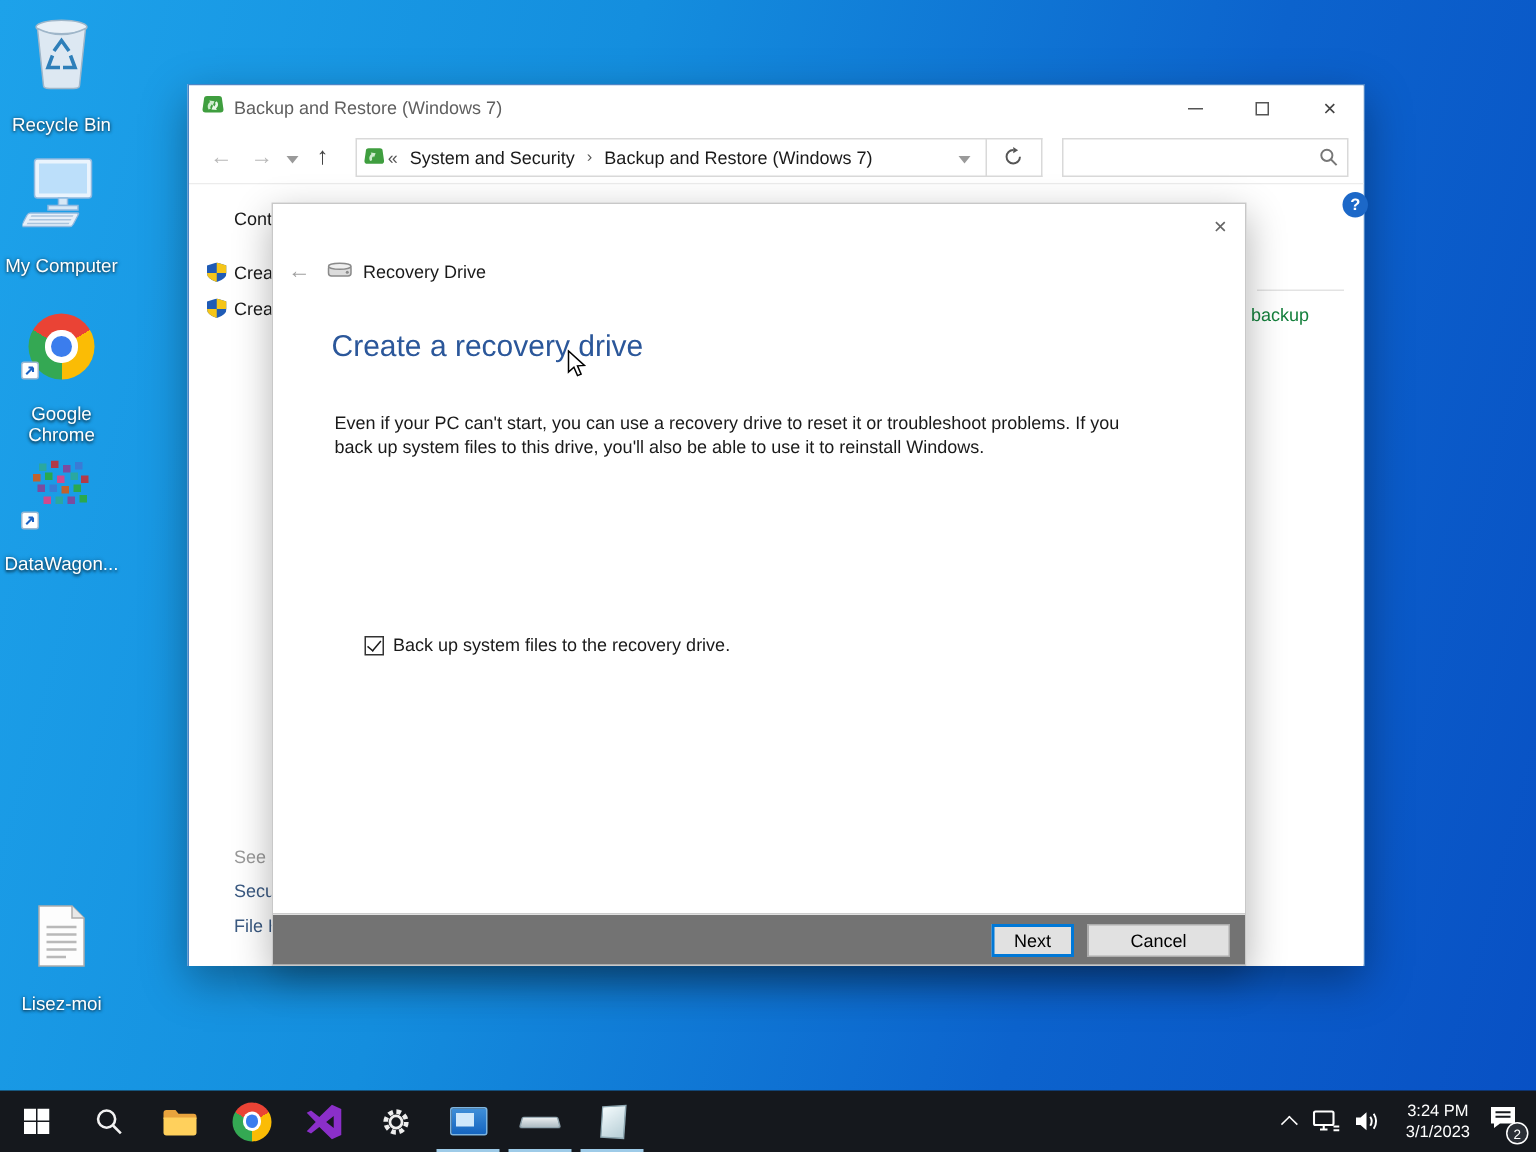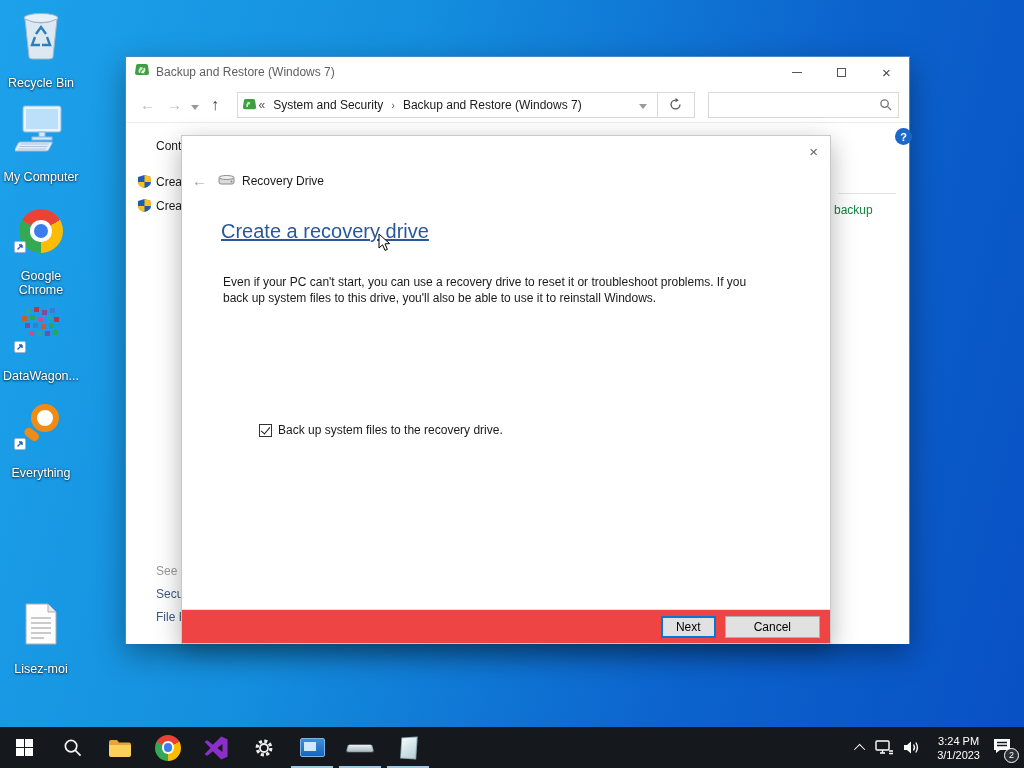--- a/index.html
+++ b/index.html
@@ -47,28 +47,28 @@
   .help-circle { position:absolute; left:769px; top:5px; width:17px; height:17px; border-radius:50%;
     background:#1c68c8; color:#fff; font-size:11px; font-weight:bold; display:flex; align-items:center; justify-content:center; }
 
   
   .dialog { position:absolute; left:181px; top:135px; width:650px; height:509px; background:#fff;
     border:1px solid #c8c8c8; box-shadow:0 8px 24px rgba(0,0,0,.30); }
   .dlg-close { position:absolute; right:12px; top:7px; font-size:15px; color:#666; }
   .dlg-header { position:absolute; left:10px; top:36px; display:flex; align-items:center; }
   .dlg-back { color:#a0a0a0; font-size:15px; width:26px; }
   .dlg-title { font-size:12px; color:#1a1a1a; margin-left:7px; }
-  .dlg-heading { position:absolute; left:39px; top:84px; font-size:20px; color:#2b579a; font-weight:400;text-decoration:underline; }
+  .dlg-heading { position:absolute; left:39px; top:84px; font-size:20px; color:#2b579a; font-weight:400; }
   .dlg-body { position:absolute; left:41px; top:139px; width:550px; font-size:12px; line-height:15.5px; color:#1a1a1a; }
-  .chk-row { position:absolute; left:59px; top:287px; display:flex; align-items:center;padding-left:18px; }
+  .chk-row { position:absolute; left:43px; top:287px; display:flex; align-items:center;padding-left:18px; }
   .chk { width:13px; height:13px; border:1px solid #333; background:#fff; position:relative; }
   .chk::after { content:""; position:absolute; left:2.5px; top:0px; width:4px; height:8px;
     border:solid #1a1a1a; border-width:0 1.6px 1.6px 0; transform:rotate(40deg); }
   .chk-lbl { font-size:12px; margin-left:6px; color:#1a1a1a; }
-  .dlg-footer { position:absolute; left:0; bottom:0; width:100%; height:34px; background:#ef4444; border-top:1px solid #dfdfdf;
+  .dlg-footer { position:absolute; left:0; bottom:0; width:100%; height:34px; background:#737373; border-top:1px solid #dfdfdf;
     display:flex; align-items:center; justify-content:flex-end; padding-right:10px; gap:9px; }
   .btn { height:22px; font-size:12px; font-family:inherit; background:#e1e1e1; border:1px solid #adadad; padding:0 28px; color:#000; }
   .btn-focus { border:2px solid #0078d7; padding:0 13px; }
 
   
   .cursor { position:absolute; left:378px; top:233px; }
 
   
   .taskbar { position:absolute; left:0; top:727px; width:1024px; height:41px; background:#15181d; display:flex; align-items:center; }
   .tb-slot { width:48px; height:41px; display:flex; align-items:center; justify-content:center; position:relative; }
@@ -166,34 +166,20 @@
       </svg>
       <span class="sc-badge">
         <svg width="8" height="8" viewBox="0 0 8 8">
             <path d="M1.5 6.5 L6 2 M6 2 H3 M6 2 V5" stroke="#1e63c4" stroke-width="1.4" fill="none"></path>
           </svg>
       </span>
     </div>
     <div class="lbl">DataWagon...</div>
   </div>
 
-  <div class="desk-icon" style="top:400px;left:2px;">
-    <div class="ic">
-      <svg width="46" height="48" viewBox="0 0 46 48">
-        <circle cx="27" cy="16" r="11" fill="#fff" stroke="#ef8b17" stroke-width="6"></circle>
-        <rect x="6" y="28" width="16" height="9" rx="4.5" transform="rotate(38 14 32)" fill="#ef8b17"></rect>
-      </svg>
-      <span class="sc-badge">
-        <svg width="8" height="8" viewBox="0 0 8 8">
-            <path d="M1.5 6.5 L6 2 M6 2 H3 M6 2 V5" stroke="#1e63c4" stroke-width="1.4" fill="none"></path>
-          </svg>
-      </span>
-    </div>
-    <div class="lbl">Everything</div>
-  </div>
 
 
   <div class="desk-icon" style="top:596px;left:2px;">
     <div class="ic">
       <svg width="34" height="44" viewBox="0 0 34 44">
         <path d="M2 2 H24 L32 10 V42 H2 Z" fill="#fdfdfd" stroke="#adadad"></path>
         <path d="M24 2 L24 10 L32 10" fill="#e8e8e8" stroke="#adadad"></path>
         <path d="M7 16 h20 M7 21 h20 M7 26 h20 M7 31 h20 M7 36 h13" stroke="#b9b9b9" stroke-width="1.6"></path>
       </svg>
     </div>

